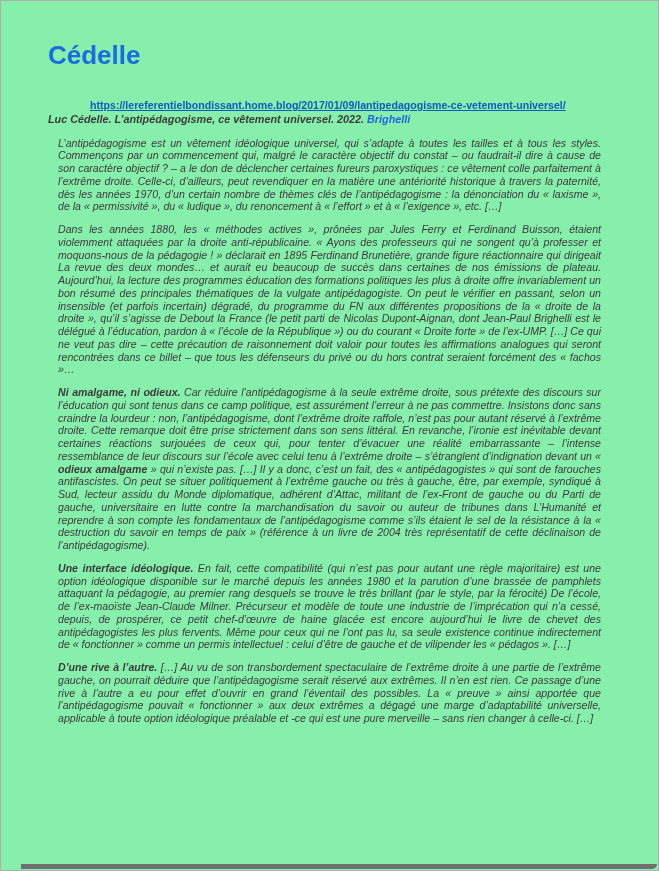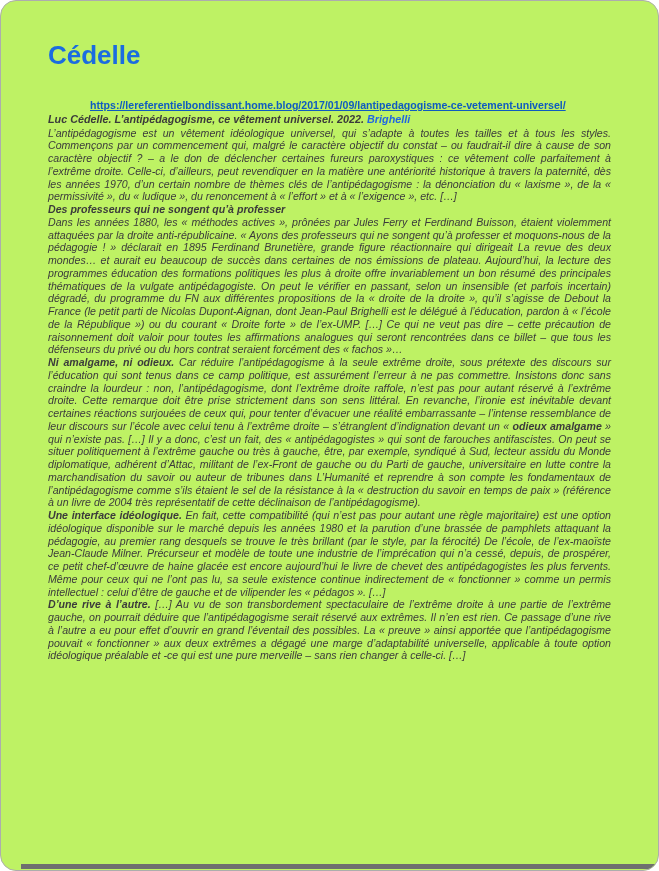--- a/index.html
+++ b/index.html
@@ -7,22 +7,22 @@
     width: 659px; height: 871px;
     background: #ffffff;
     font-family: "Liberation Sans", sans-serif;
     position: relative;
     -webkit-font-smoothing: antialiased;
   }
   .sheet {
     position: absolute; inset: 0;
     box-sizing: border-box;
     border: 1px solid #adadad;
-    border-radius: 16px;
-    background: #bef264;
+    border-radius: 0;
+    background: #86efac;
     overflow: hidden;
   }
   .doc-title {
     margin: 40px 47px 0 47px;
     font-size: 26px;
     line-height: 29px;
     font-weight: 700;
     color: var(--title-color, #1b6ce0);
     letter-spacing: 0px;
   }
@@ -46,21 +46,21 @@
     line-height: 13.5px;
     color: var(--text-color, #3b3b3b);
   }
   .article-body {
     margin: 0 47px 0 47px;
     font-size: 10.6px;
     line-height: 12.75px;
     color: var(--text-color, #3b3b3b);
     text-align: justify;
   }
-  .article-body p { margin: 0; }
+  .article-body p { margin: 10px; }
   .para.heading { font-weight: 700; text-align: left; }
   .run { white-space: pre-wrap; font-style: italic; }
   .run.italic { font-style: italic; }
   .run.bold { font-weight: 700; }
   .run.bold-italic { font-weight: 700; font-style: italic; }
   .run.accent { color: var(--accent-color, #2166e0); }
   .bottom-bar {
     position: absolute;
     left: 20px; right: 1px; bottom: 1px;
     height: 5px;
@@ -74,21 +74,20 @@
 <div class="sheet">
   <h1 class="doc-title">Cédelle</h1>
 
   <div class="meta">
     <a class="source-url">https://lereferentielbondissant.home.blog/2017/01/09/lantipedagogisme-ce-vetement-universel/</a>
     <p class="byline"><span class="run bold">Luc Cédelle. </span><span class="run bold-italic">L’antipédagogisme, ce vêtement universel</span><span class="run bold">. </span><span class="run bold">2022. </span><span class="run bold accent">Brighelli</span></p>
   </div>
 
   <div class="article-body">
       <p class="para body"><span class="run normal">L’antipédagogisme est un vêtement idéologique universel, qui s’adapte à toutes les tailles et à tous les styles. Commençons par un commencement qui, malgré le caractère objectif du constat – ou faudrait-il dire </span><span class="run italic">à cause</span><span class="run normal"> de son caractère objectif ? – a le don de déclencher certaines fureurs paroxystiques : ce vêtement colle parfaitement à l’extrême droite. Celle-ci, d’ailleurs, peut revendiquer en la matière une antériorité historique à travers la paternité, dès les années 1970, d’un certain nombre de thèmes clés de l’antipédagogisme : la dénonciation du « laxisme », de la « permissivité », du « ludique », du renoncement à « l’effort » et à « l’exigence », etc. […]</span></p>
-      <p class="para heading"><span class="run bold">Des professeurs qui ne songent qu’à professer</span></p>
       <p class="para body"><span class="run normal">Dans les années 1880, les « méthodes actives », prônées par Jules Ferry et Ferdinand Buisson, étaient violemment attaquées par la droite anti-républicaine. </span><span class="run italic">« Ayons des professeurs qui ne songent qu’à professer et moquons-nous de la pédagogie ! »</span><span class="run normal"> déclarait en 1895 Ferdinand Brunetière, grande figure réactionnaire qui dirigeait </span><span class="run italic">La revue des deux mondes</span><span class="run normal">… et aurait eu beaucoup de succès dans certaines de nos émissions de plateau. Aujourd’hui, la lecture des programmes éducation des formations politiques les plus à droite offre invariablement un bon résumé des principales thématiques de la vulgate antipédagogiste. On peut le vérifier en passant, selon un insensible (et parfois incertain) dégradé, du programme du FN aux différentes propositions de la « droite de la droite », qu’il s’agisse de Debout la France (le petit parti de Nicolas Dupont-Aignan, dont Jean-Paul Brighelli est le délégué à l’éducation, pardon à « l’école de la République ») ou du courant « Droite forte » de l’ex-UMP. […] Ce qui ne veut pas dire – cette précaution de raisonnement doit valoir pour toutes les affirmations analogues qui seront rencontrées dans ce billet – que tous les défenseurs du privé ou du hors contrat seraient forcément des « fachos »…</span></p>
       <p class="para body"><span class="run bold">Ni amalgame, ni odieux.</span><span class="run normal"> Car réduire l’antipédagogisme à la seule extrême droite, sous prétexte des discours sur l’éducation qui sont tenus dans ce camp politique, est assurément l’erreur à ne pas commettre. Insistons donc sans craindre la lourdeur : non, l’antipédagogisme, dont l’extrême droite raffole, n’est pas pour autant réservé à l’extrême droite. Cette remarque doit être prise strictement dans son sens littéral. En revanche, l’ironie est inévitable devant certaines réactions surjouées de ceux qui, pour tenter d’évacuer une réalité embarrassante – l’intense ressemblance de leur discours sur l’école avec celui tenu à l’extrême droite – s’étranglent d’indignation devant un « </span><span class="run bold-italic">odieux amalgame</span><span class="run normal"> » qui n’existe pas. […] Il y a donc, c’est un fait, des « antipédagogistes » qui sont de farouches antifascistes. On peut se situer politiquement à l’extrême gauche ou très à gauche, être, par exemple, syndiqué à Sud, lecteur assidu du </span><span class="run italic">Monde diplomatique</span><span class="run normal">, adhérent d’Attac, militant de l’ex-Front de gauche ou du Parti de gauche, universitaire en lutte contre la marchandisation du savoir ou auteur de tribunes dans </span><span class="run italic">L’Humanité</span><span class="run normal"> et reprendre à son compte les fondamentaux de l’antipédagogisme comme s’ils étaient le sel de la résistance à la « destruction du savoir en temps de paix » (référence à un livre de 2004 très représentatif de cette déclinaison de l’antipédagogisme).</span></p>
       <p class="para body"><span class="run bold">Une interface idéologique.</span><span class="run normal"> En fait, cette compatibilité (qui n’est pas pour autant une règle majoritaire) est une option idéologique disponible sur le marché depuis les années 1980 et la parution d’une brassée de pamphlets attaquant la pédagogie, au premier rang desquels se trouve le très brillant (par le style, par la férocité) </span><span class="run italic">De l’école</span><span class="run normal">, de l’ex-maoïste Jean-Claude Milner. Précurseur et modèle de toute une industrie de l’imprécation qui n’a cessé, depuis, de prospérer, ce petit chef-d’œuvre de haine glacée est encore aujourd’hui le livre de chevet des antipédagogistes les plus fervents. Même pour ceux qui ne l’ont pas lu, sa seule existence continue indirectement de « fonctionner » comme un permis intellectuel : celui d’être de gauche et de vilipender les « pédagos ». […]</span></p>
       <p class="para body"><span class="run bold">D’une rive à l’autre.</span><span class="run normal"> […] Au vu de son transbordement spectaculaire de l’extrême droite à une partie de l’extrême gauche, on pourrait déduire que l’antipédagogisme serait réservé aux extrêmes. Il n’en est rien. Ce passage d’une rive à l’autre a eu pour effet d’ouvrir en grand l’éventail des possibles. La « preuve » ainsi apportée que l’antipédagogisme pouvait « fonctionner » aux deux extrêmes a dégagé une marge d’adaptabilité universelle, applicable à toute option idéologique préalable et -ce qui est une pure merveille – sans rien changer à celle-ci. […]</span></p>
     </div>
 
   <div class="bottom-bar"></div>
 </div>
 
 </body></html>

